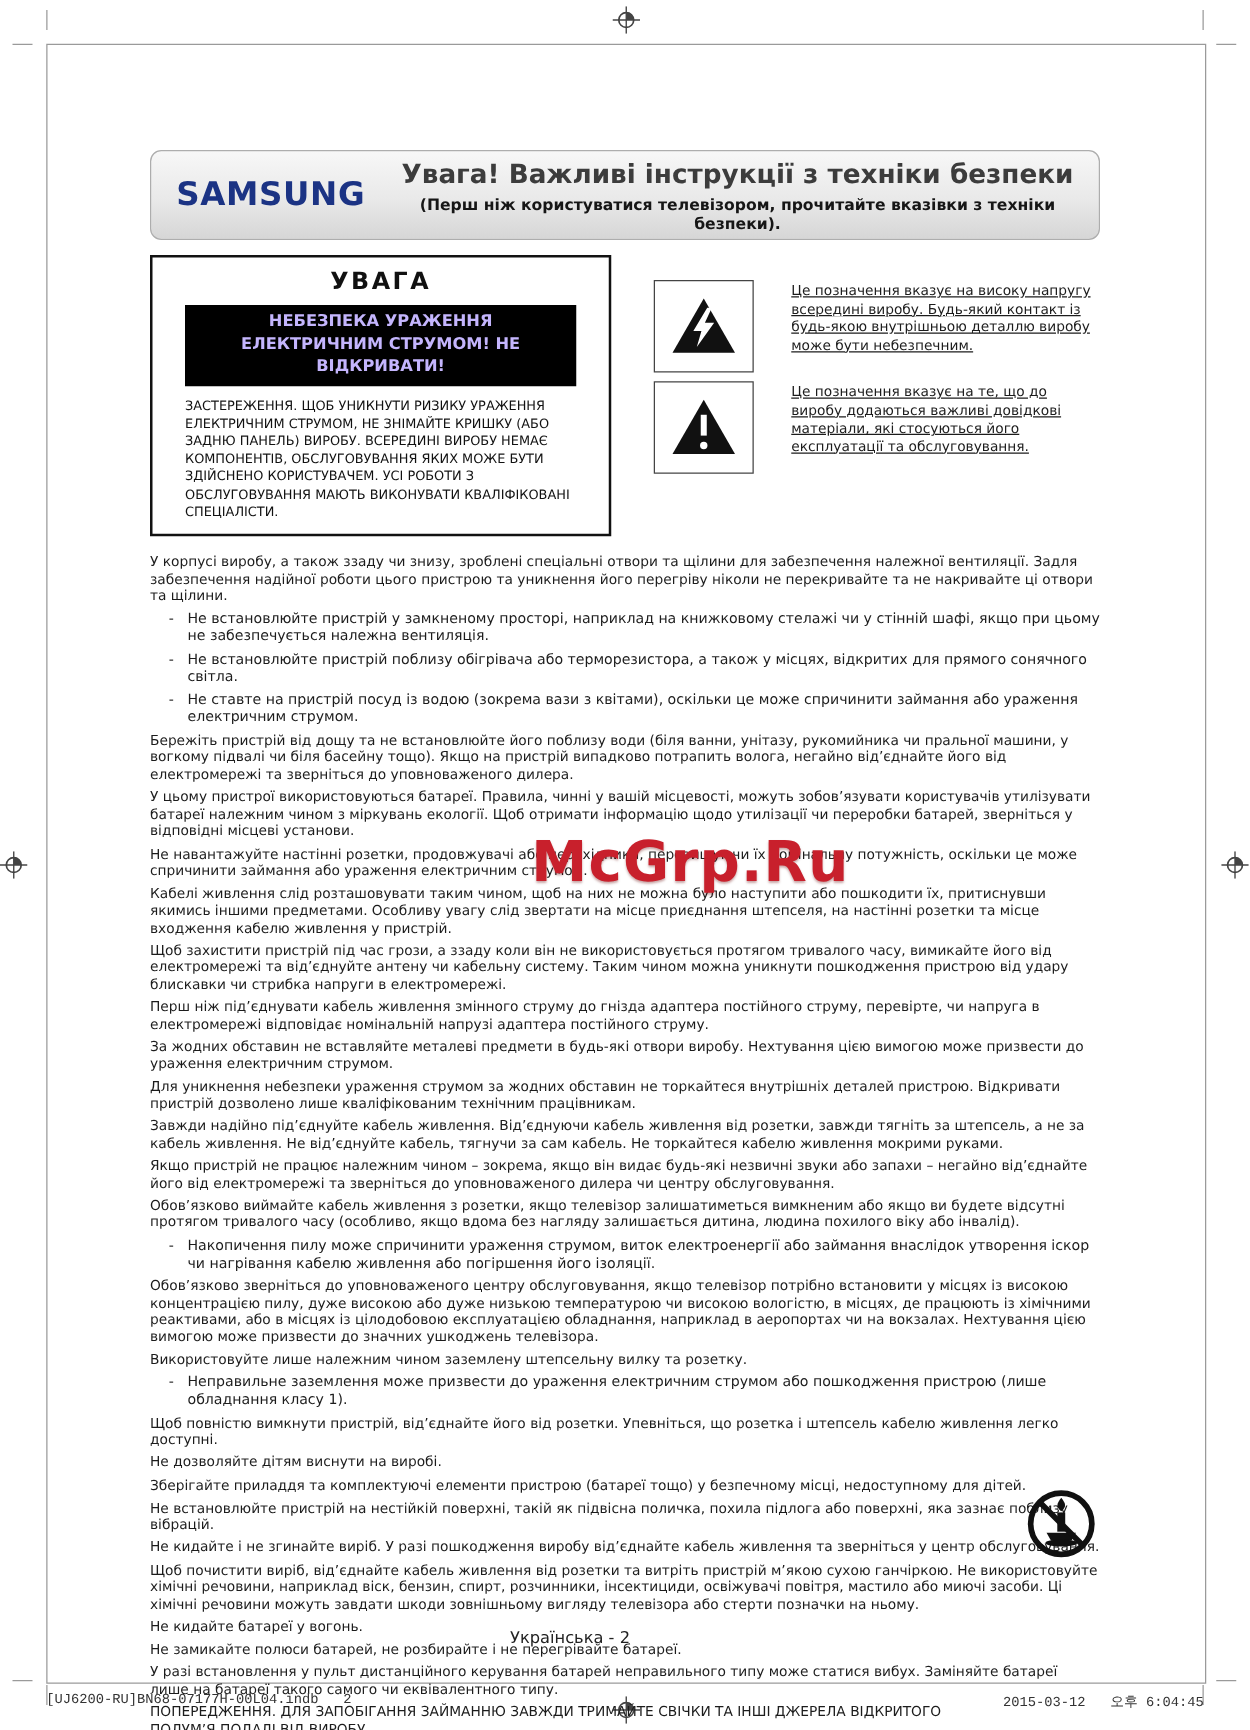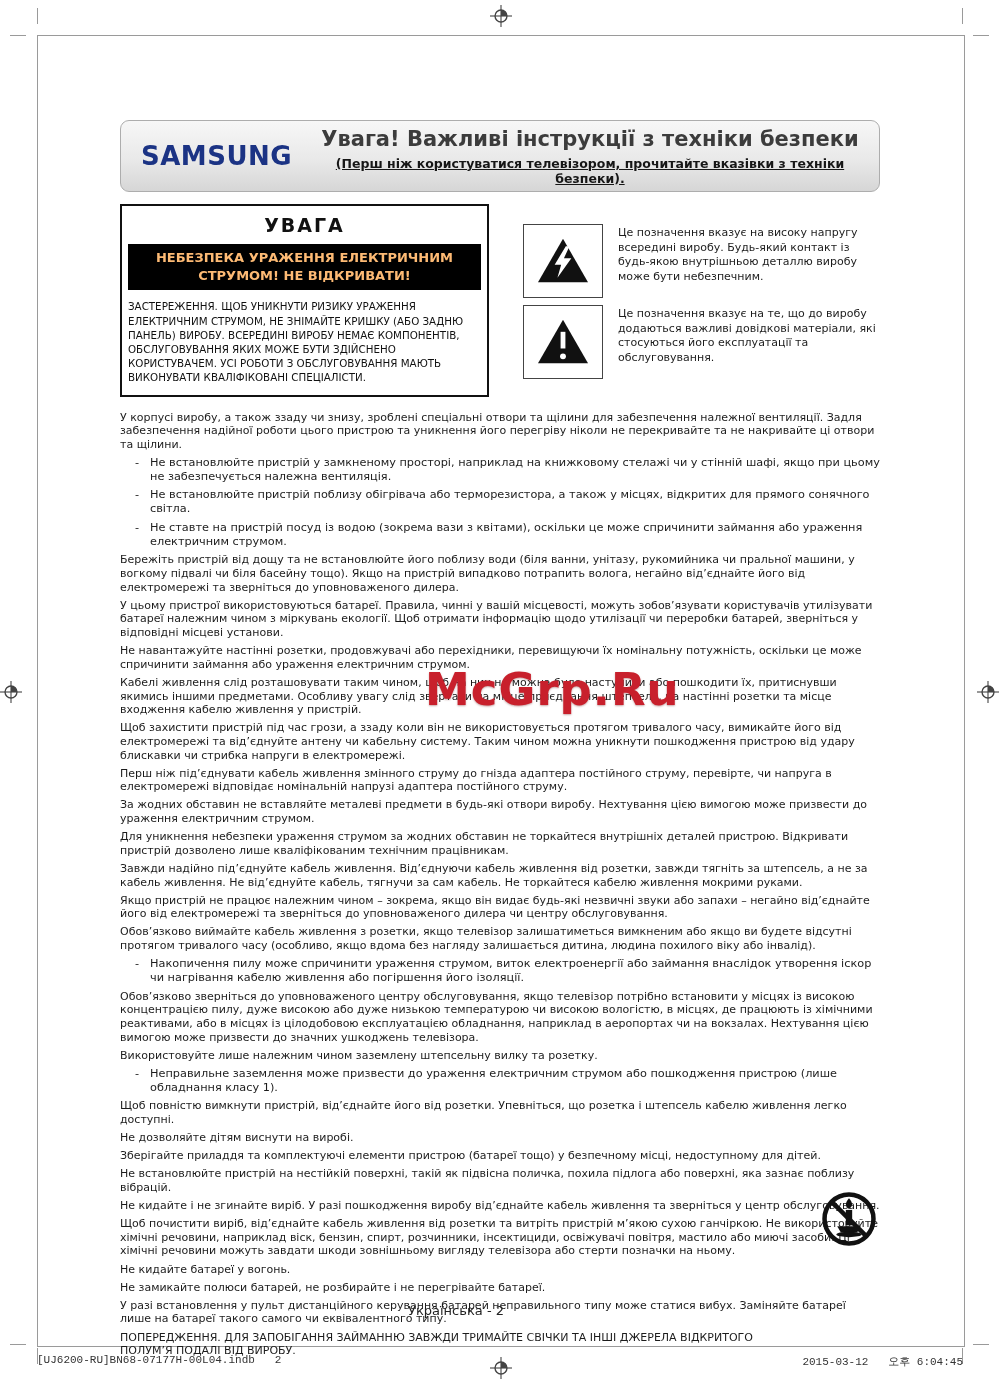--- a/index.html
+++ b/index.html
@@ -13,32 +13,32 @@
   .tick.h{height:1px;width:16px;}
   .regmark{position:absolute;width:22px;height:22px;}
 
   .content{position:absolute;left:120px;top:120px;width:760px;}
 
   .header{display:flex;align-items:center;height:70px;border:1px solid #adadad;border-radius:9px;
           background:linear-gradient(180deg,#f7f7f7,#e9e9e9 55%,#d6d6d6);margin-bottom:12px;padding:0 20px;}
   .logo{width:180px;font-size:26px;font-weight:bold;color:#1b3384;letter-spacing:0.5px;flex:none;}
   .header-text{flex:1;text-align:center;}
   .title{font-size:21px;font-weight:bold;color:#3c3c3c;}
-  .subtitle{font-size:12.5px;font-weight:bold;color:#161616;margin-top:5px;text-decoration:underline;}
+  .subtitle{font-size:12.5px;font-weight:bold;color:#161616;margin-top:5px;}
 
   .caution-row{display:flex;margin-bottom:14px;}
-  .caution-box{width:369px;border:2px solid #111;padding:8px 6px 10px;box-sizing:border-box;flex:none;}
+  .caution-box{width:369px;border:2px solid #111;padding:8px 26px 10px;box-sizing:border-box;flex:none;}
   .caution-title{text-align:center;font-size:19px;font-weight:bold;letter-spacing:2px;margin-bottom:8px;color:#111;}
-  .caution-bar{background:#000;color:#fdba74;text-align:center;font-weight:bold;font-size:13px;line-height:1.4;padding:5px 12px;}
+  .caution-bar{background:#000;color:#c4b5fd;text-align:center;font-weight:bold;font-size:13px;line-height:1.4;padding:5px 12px;}
   .caution-text{font-size:10.3px;line-height:1.38;margin-top:9px;color:#111;}
 
   .symbols{margin-left:34px;padding-top:20px;flex:1;}
   .symbol-row{display:flex;margin-bottom:7px;}
   .symbol-box{width:78px;height:72px;border:1px solid #444;display:flex;align-items:center;justify-content:center;flex:none;background:#fff;}
-  .symbol-text{font-size:11px;line-height:1.32;margin-left:15px;padding-top:2px;}
+  .symbol-text{font-size:11px;line-height:1.32;margin-left:30px;padding-top:2px;text-decoration:underline;}
 
   .para{font-size:11px;line-height:1.24;margin-bottom:4.5px;}
   .li{font-size:11.3px;line-height:1.24;margin-bottom:4.5px;padding-left:30px;position:relative;}
   .dash{position:absolute;left:15px;top:0;}
   .warning{padding-right:110px;}
 
   .watermark{position:absolute;left:425px;top:663px;font-size:45px;font-weight:bold;color:#c8202c;
              letter-spacing:1px;text-shadow:0 1px 2px rgba(100,0,0,0.35);z-index:5;pointer-events:none;}
   .candle{position:absolute;left:820px;top:1190px;z-index:4;}
 

